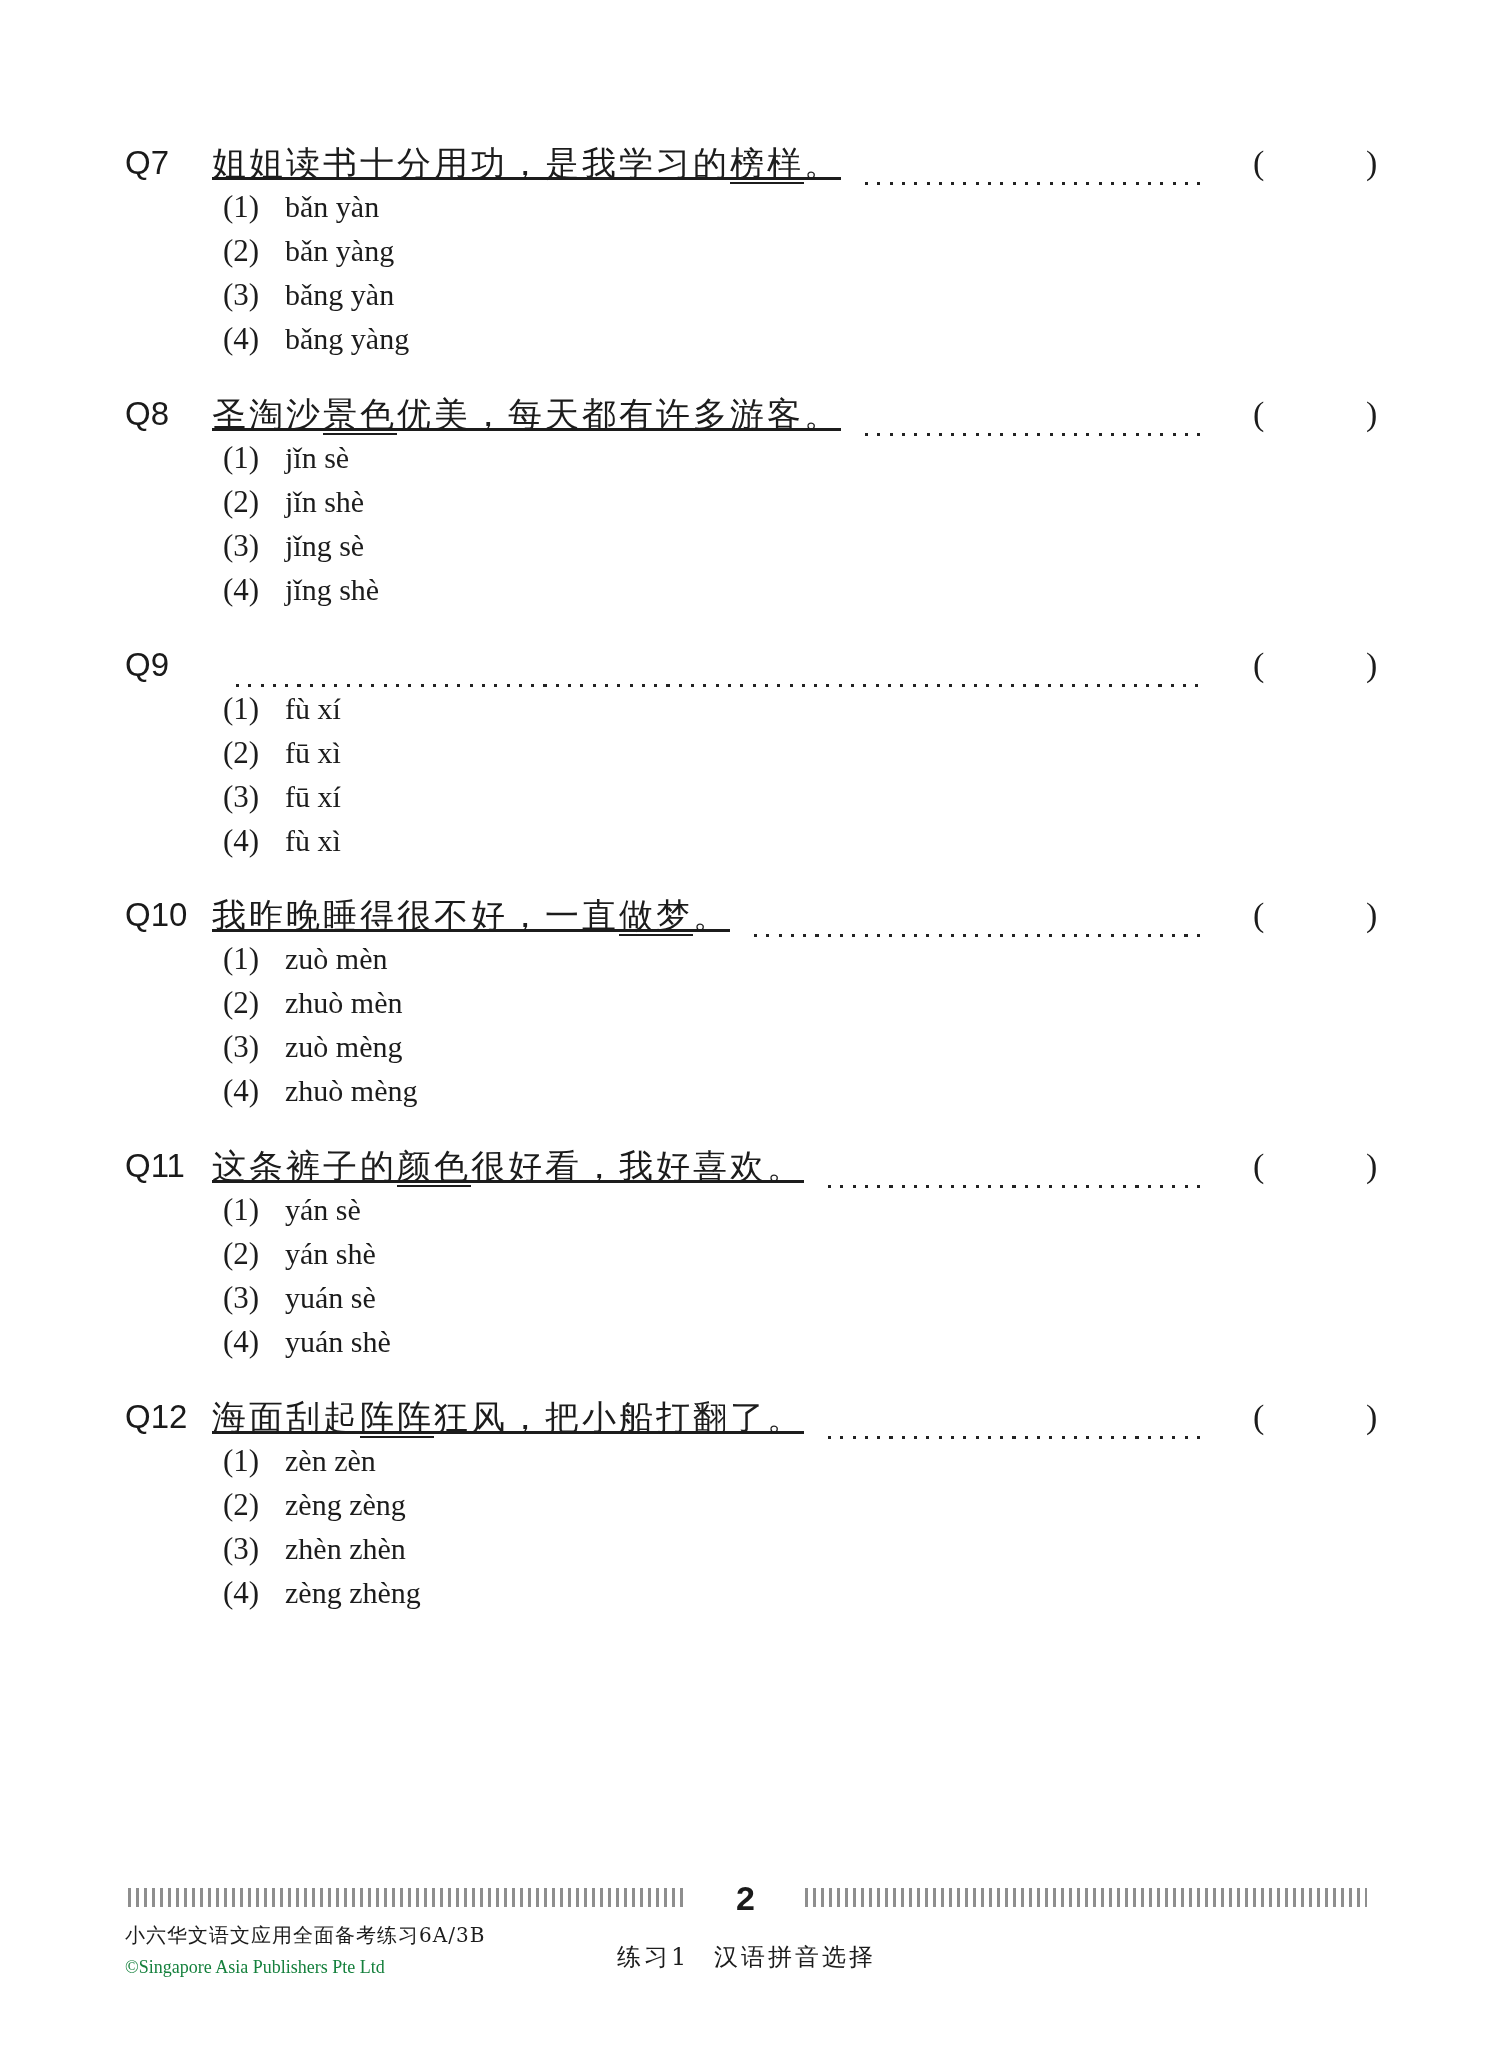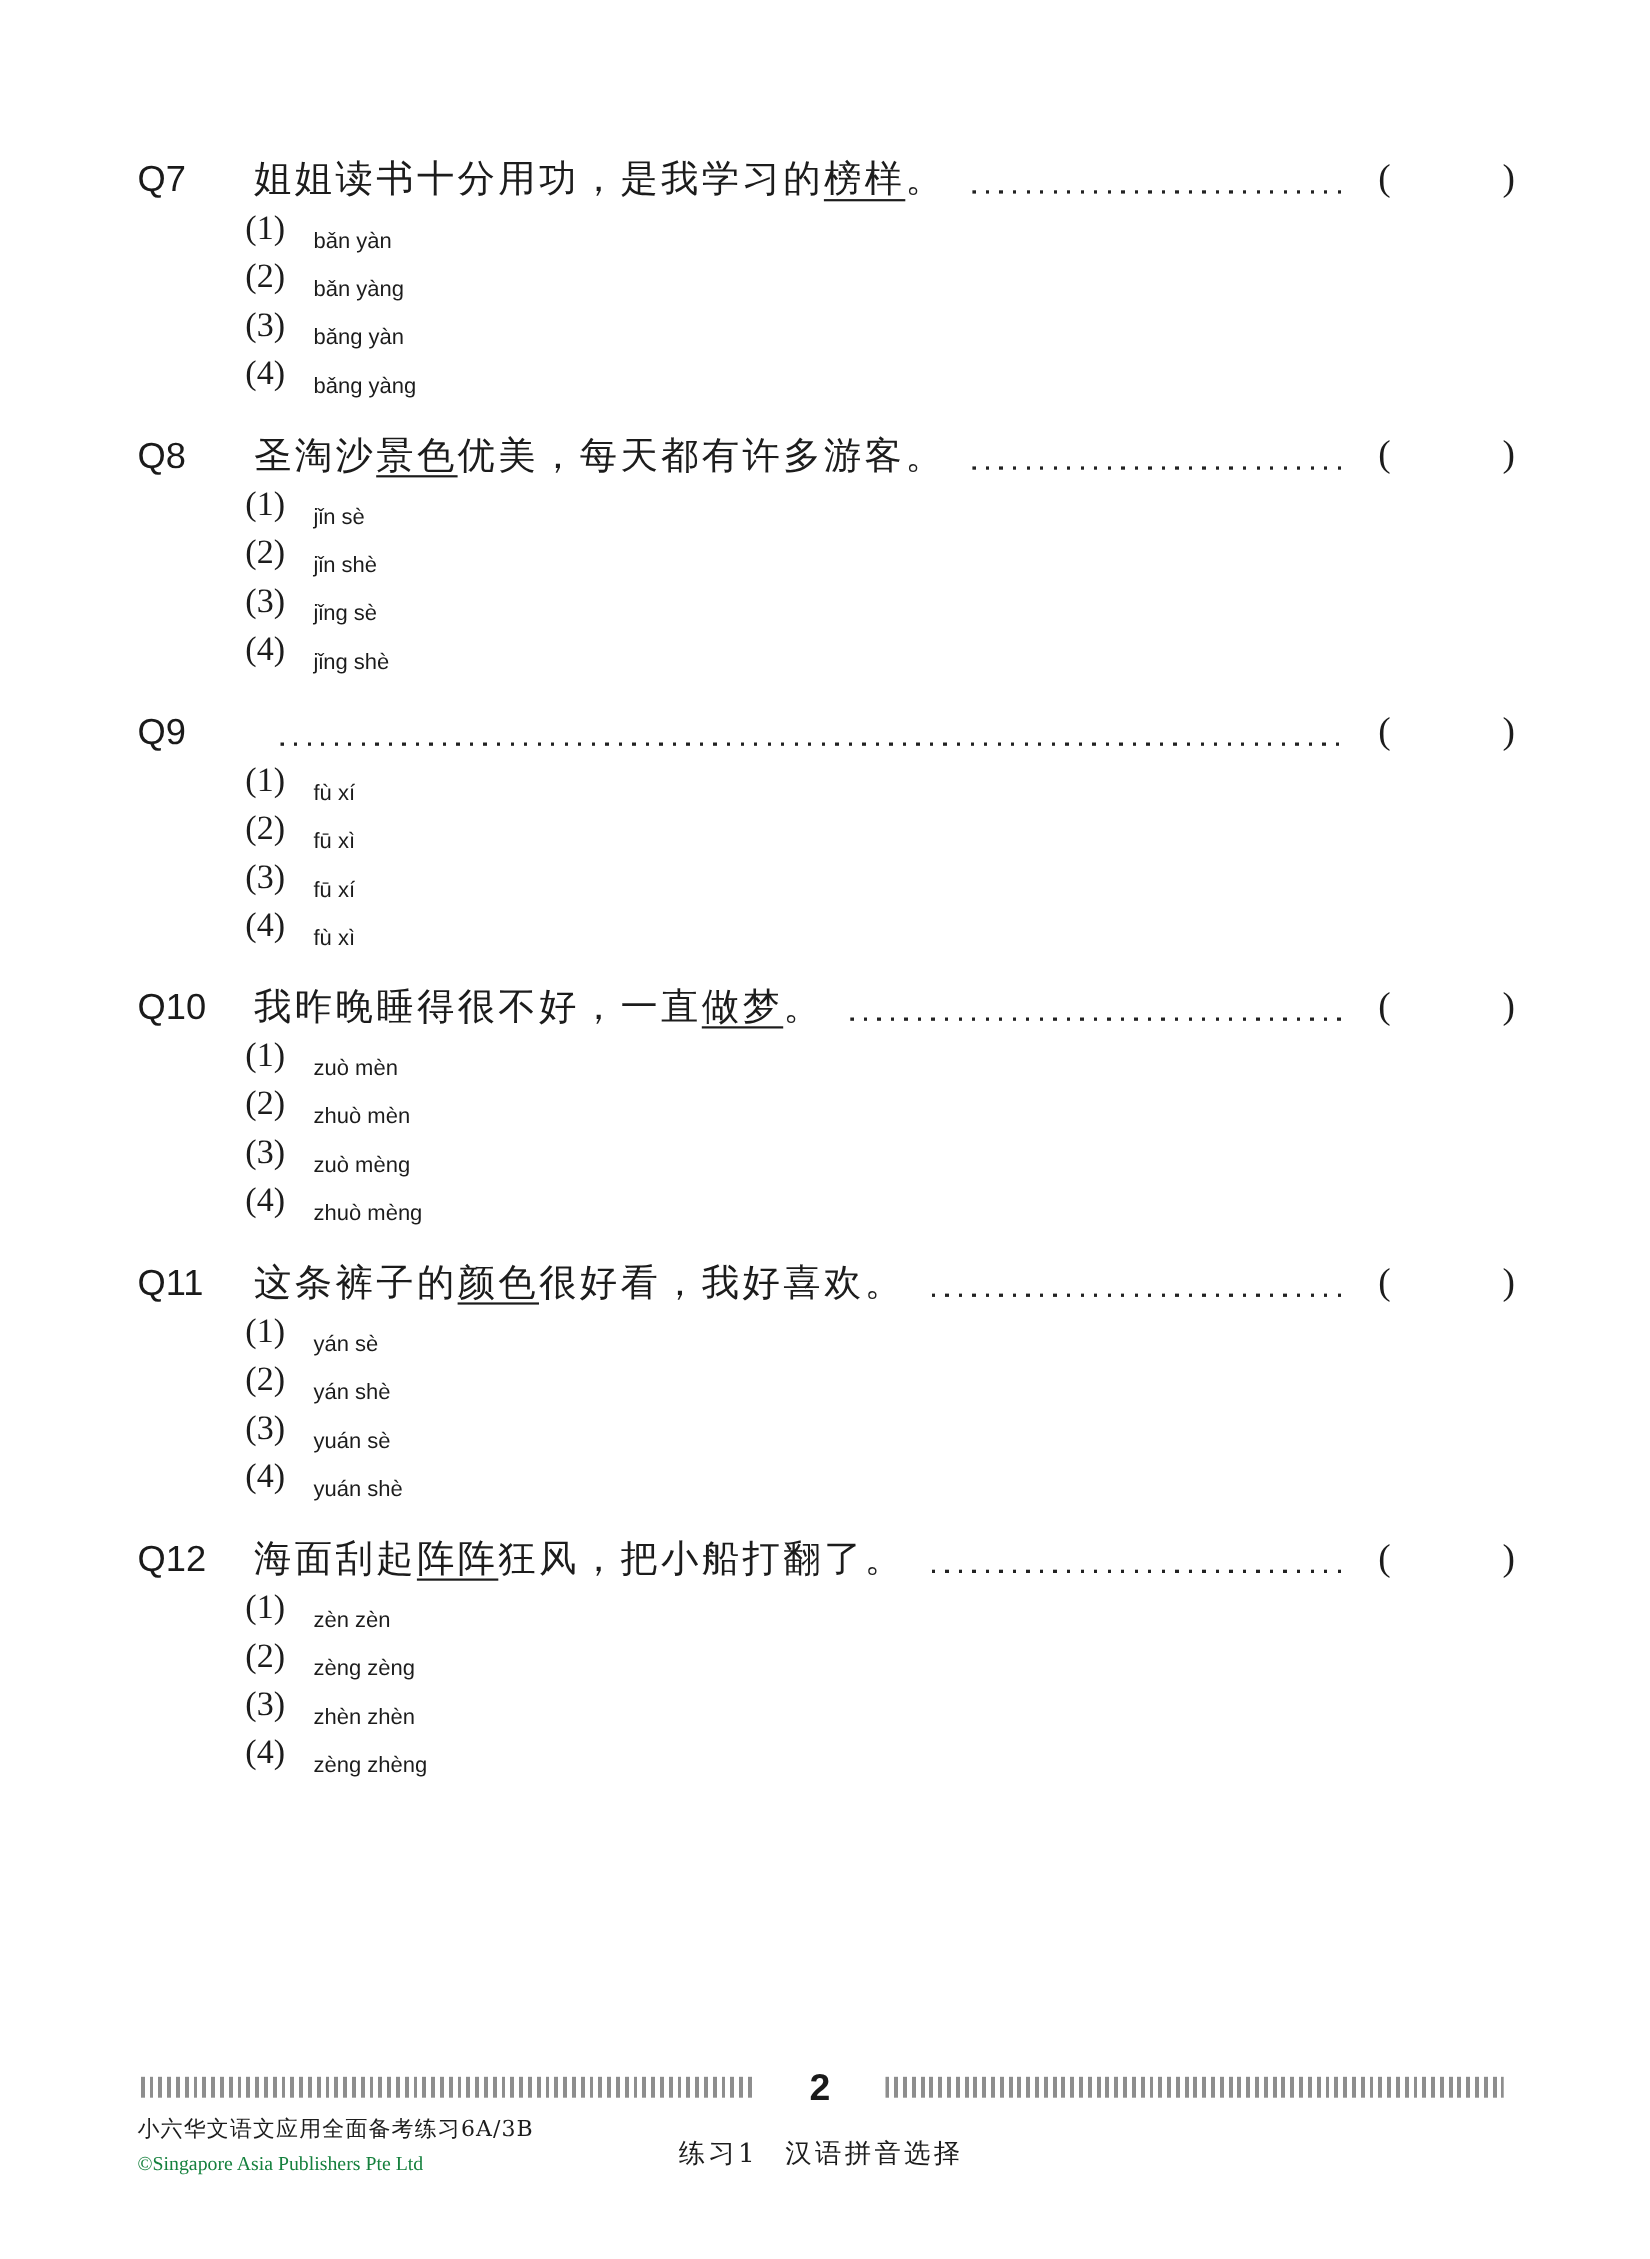--- a/index.html
+++ b/index.html
@@ -14,23 +14,23 @@
     .q { position: absolute; left: 0; width: 1252px; height: 230px; }
     .q-row { position: absolute; left: 0; top: 0; width: 1500px; height: 44px; }
     .q-num {
       position: absolute; left: 125px; top: 0;
       line-height: 44px;
       font-family: "Liberation Sans", sans-serif;
       font-size: 33px;
       color: #1a1a1a;
     }
     .q-text {
-      position: absolute; left: 231px; top: 0;
+      position: absolute; left: 212px; top: 0;
       width: 993px; height: 44px;
-      display: flex; align-items: center;
+      display: flex; align-items: flex-end; text-decoration: underline;
     }
     .sentence {
       font-family: "DejaVu Serif", serif;
       font-size: 34px;
       line-height: 44px;
       letter-spacing: 3px;
       white-space: nowrap;
       color: #1c1c1c;
     }
     .target {
@@ -56,24 +56,24 @@
     .paren.close { left: 1366px; }
     .opt { position: absolute; left: 0; width: 700px; height: 44px; }
     .opt-label {
       position: absolute; left: 223px; top: 0;
       line-height: 44px;
       font-family: "Liberation Serif", serif;
       font-size: 31px;
       color: #1c1c1c;
     }
     .opt-pinyin {
-      position: absolute; left: 285px; top: 12px;
-      line-height: 44px;
-      font-family: Liberation Sans, sans-serif;
-      font-size: 20px;
+      position: absolute; left: 285px; top: 0;
+      line-height: 44px;
+      font-family: Liberation Serif, serif;
+      font-size: 30px;
       color: #1c1c1c;
     }
     .bar {
       position: absolute; top: 1888px; height: 19px;
       background: repeating-linear-gradient(to right, #8e8e8e 0 3.5px, transparent 3.5px 8px);
     }
     .bar.left { left: 128px; width: 559px; }
     .bar.right { left: 805px; width: 562px; }
     .page-num {
       position: absolute; left: 736px; top: 1880px;

